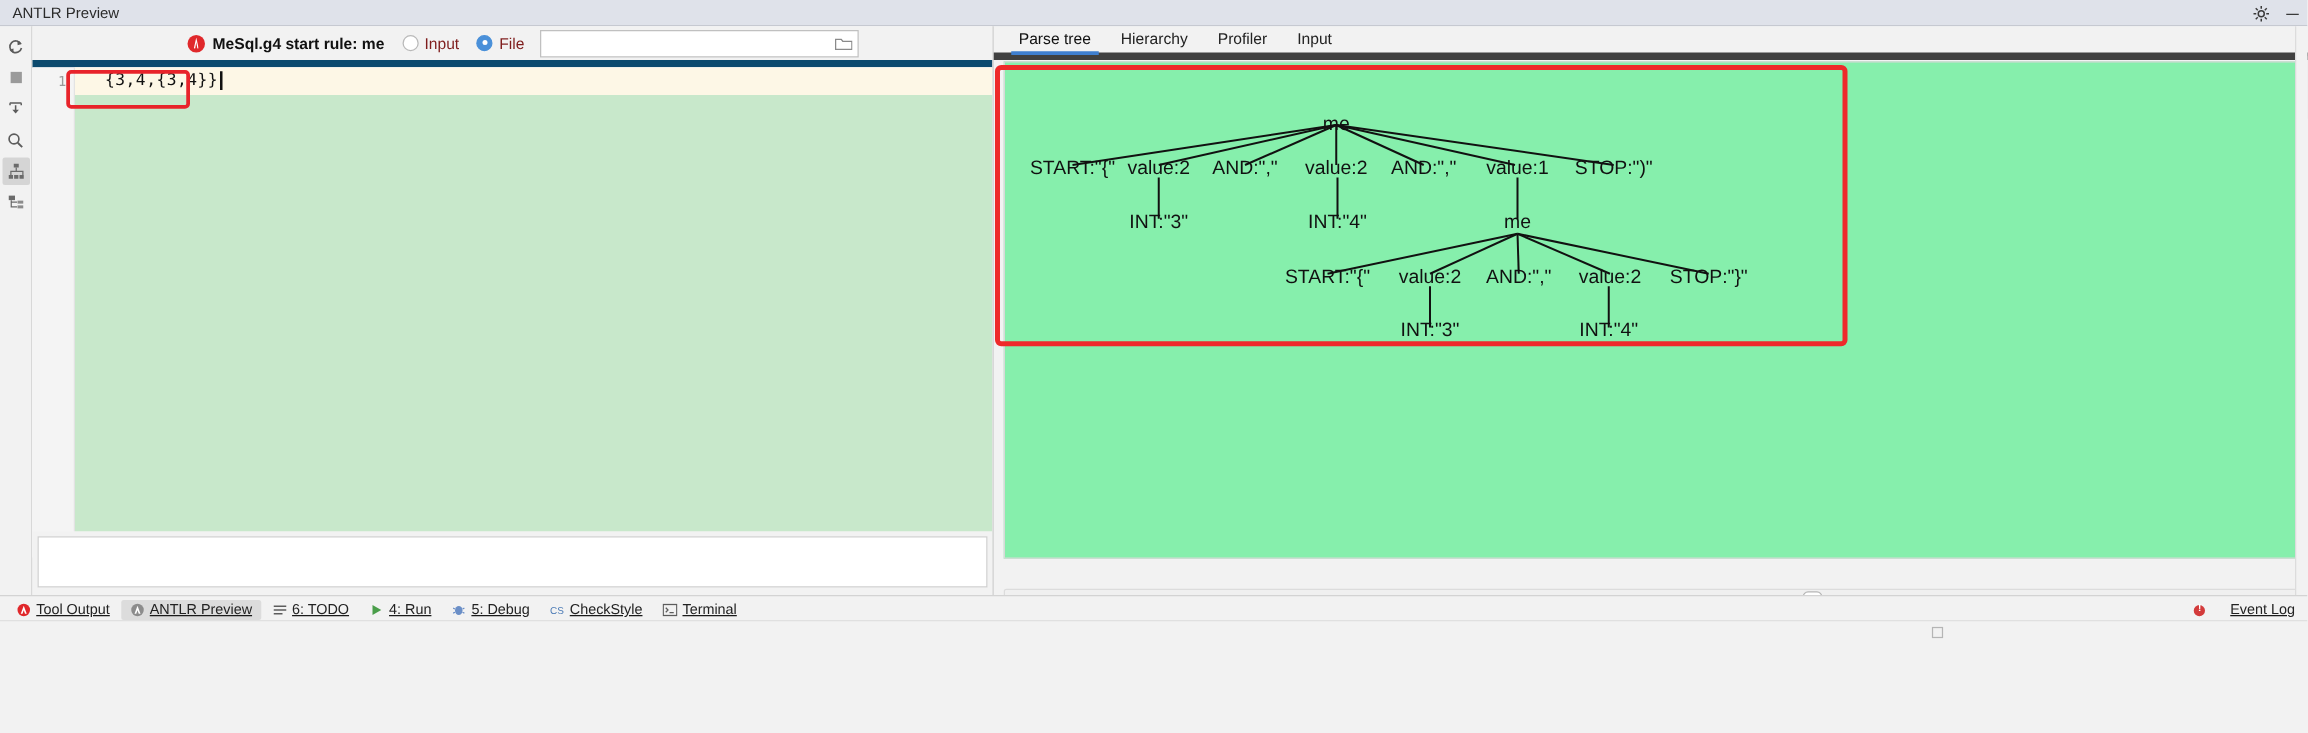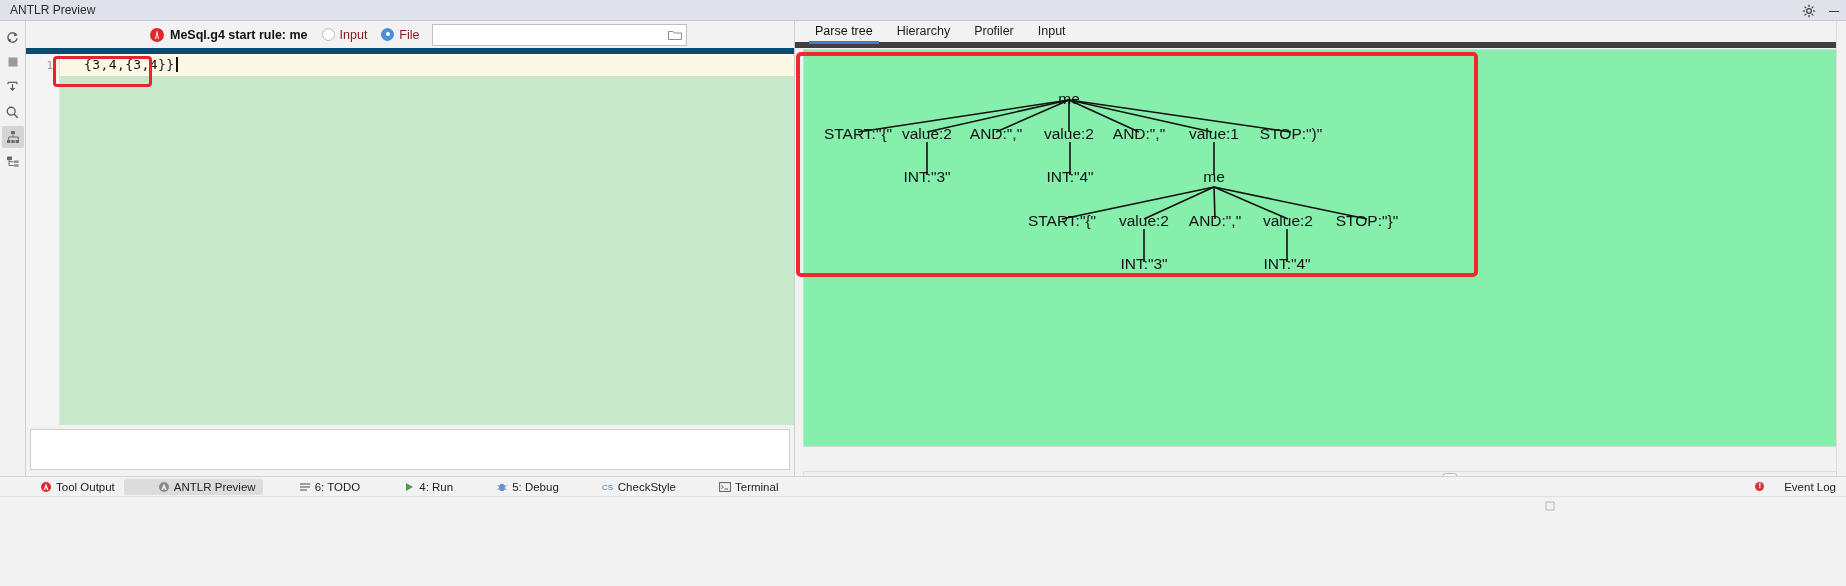--- a/index.html
+++ b/index.html
@@ -179,29 +179,29 @@
   }
   .vscroll-right {
     position: absolute; right: 0; top: 24px; width: 8px; height: 50px;
     background: #e4e4e4;
   }
 
   
   .botbar {
     position: absolute; left: 0; top: 476px; width: 1846px; height: 20px;
     background: #f2f2f2; border-top: 1px solid #d3d3d3;
-    display: flex; align-items: center; padding-left: 6px; gap: 2px;
+    display: flex; align-items: flex-end; padding-left: 6px; gap: 2px; text-decoration: underline;
   }
   .botitem {
     display: flex; align-items: center; gap: 4px;
     padding: 2px 7px; font-size: 11.5px; color: #222; cursor: pointer;
     border-radius: 2px;
   }
   .botitem.active { background: #dcdcdc; }
-  .bot-ico { width: 12px; height: 12px; display: inline-block; flex: none; margin-left: 27px; }
+  .bot-ico { width: 12px; height: 12px; display: inline-block; flex: none; }
   .botbar .spacer { flex: 1; }
   .eventlog {
     display: flex; align-items: center; gap: 20px;
     padding: 2px 10px 2px 7px; font-size: 11.5px; color: #222; cursor: pointer;
   }
   .err-dot {
     width: 9px; height: 9px; border-radius: 50%; background: #d33b3b; flex: none;
     position: relative;
   }
   .err-dot::after {

